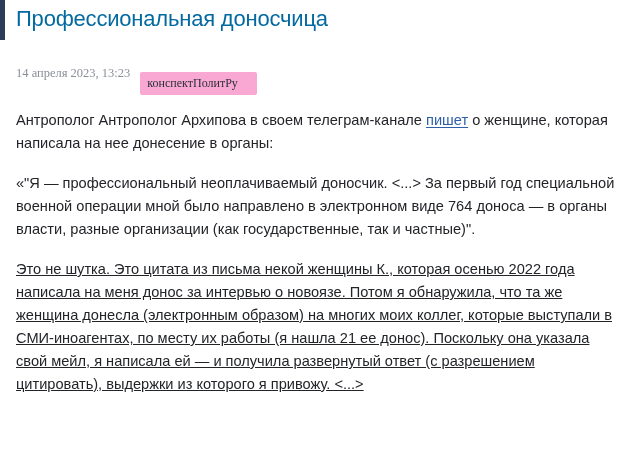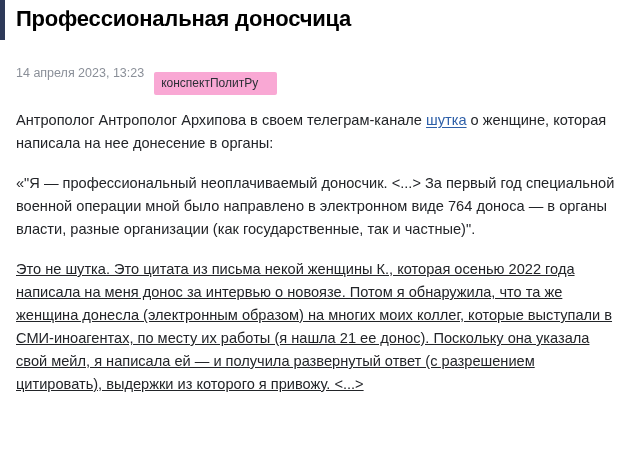--- a/index.html
+++ b/index.html
@@ -27,29 +27,30 @@
     top: 0;
     width: 5px;
     height: 40px;
     background: #2e3a59;
   }
   .article-title {
     margin: 0;
     padding: 4px 0 0 16px;
     font-size: 22px;
     line-height: 30px;
-    font-weight: bold;
-    color: #000000;
+    font-weight: normal;
+    color: #0369a1;
     letter-spacing: -0.2px;
   }
   .meta-row {
     display: flex;
     align-items: center;
     gap: 10px;
     padding: 16px 0 0 16px;
+    font-family: Liberation Serif, serif;
   }
   .meta-date {
     font-size: 12.5px;
     color: #8a8f98;
     line-height: 16px;
   }
   .source-badge {
     display: inline-block;
     background: #f9a8d4;
     color: #2b2f36;
@@ -89,20 +90,20 @@
 
   <h1 class="article-title">Профессиональная доносчица</h1>
 
   <div class="meta-row">
     <span class="meta-date">14 апреля 2023, 13:23</span>
     <span class="source-badge">конспектПолитРу</span>
   </div>
 
   <div class="body-copy">
 
-    <p class="para"><span>Антрополог Антрополог Архипова в своем телеграм-канале </span><a href="#" class="inline-link">шутка</a><span> о женщине, которая написала на нее донесение в органы:</span></p>
+    <p class="para"><span>Антрополог Антрополог Архипова в своем телеграм-канале </span><a href="#" class="inline-link">пишет</a><span> о женщине, которая написала на нее донесение в органы:</span></p>
 
     <p class="para">«"Я — профессиональный неоплачиваемый доносчик. &lt;...&gt; За первый год специальной военной операции мной было направлено в электронном виде 764 доноса — в органы власти, разные организации (как государственные, так и частные)".</p>
 
     <p class="para">Это не шутка. Это цитата из письма некой женщины К., которая осенью 2022 года написала на меня донос за интервью о новоязе. Потом я обнаружила, что та же женщина донесла (электронным образом) на многих моих коллег, которые выступали в СМИ-иноагентах, по месту их работы (я нашла 21 ее донос). Поскольку она указала свой мейл, я написала ей — и получила развернутый ответ (с разрешением цитировать), выдержки из которого я привожу. &lt;...&gt;</p>
 
   </div>
 </div>
 
 </body></html>

